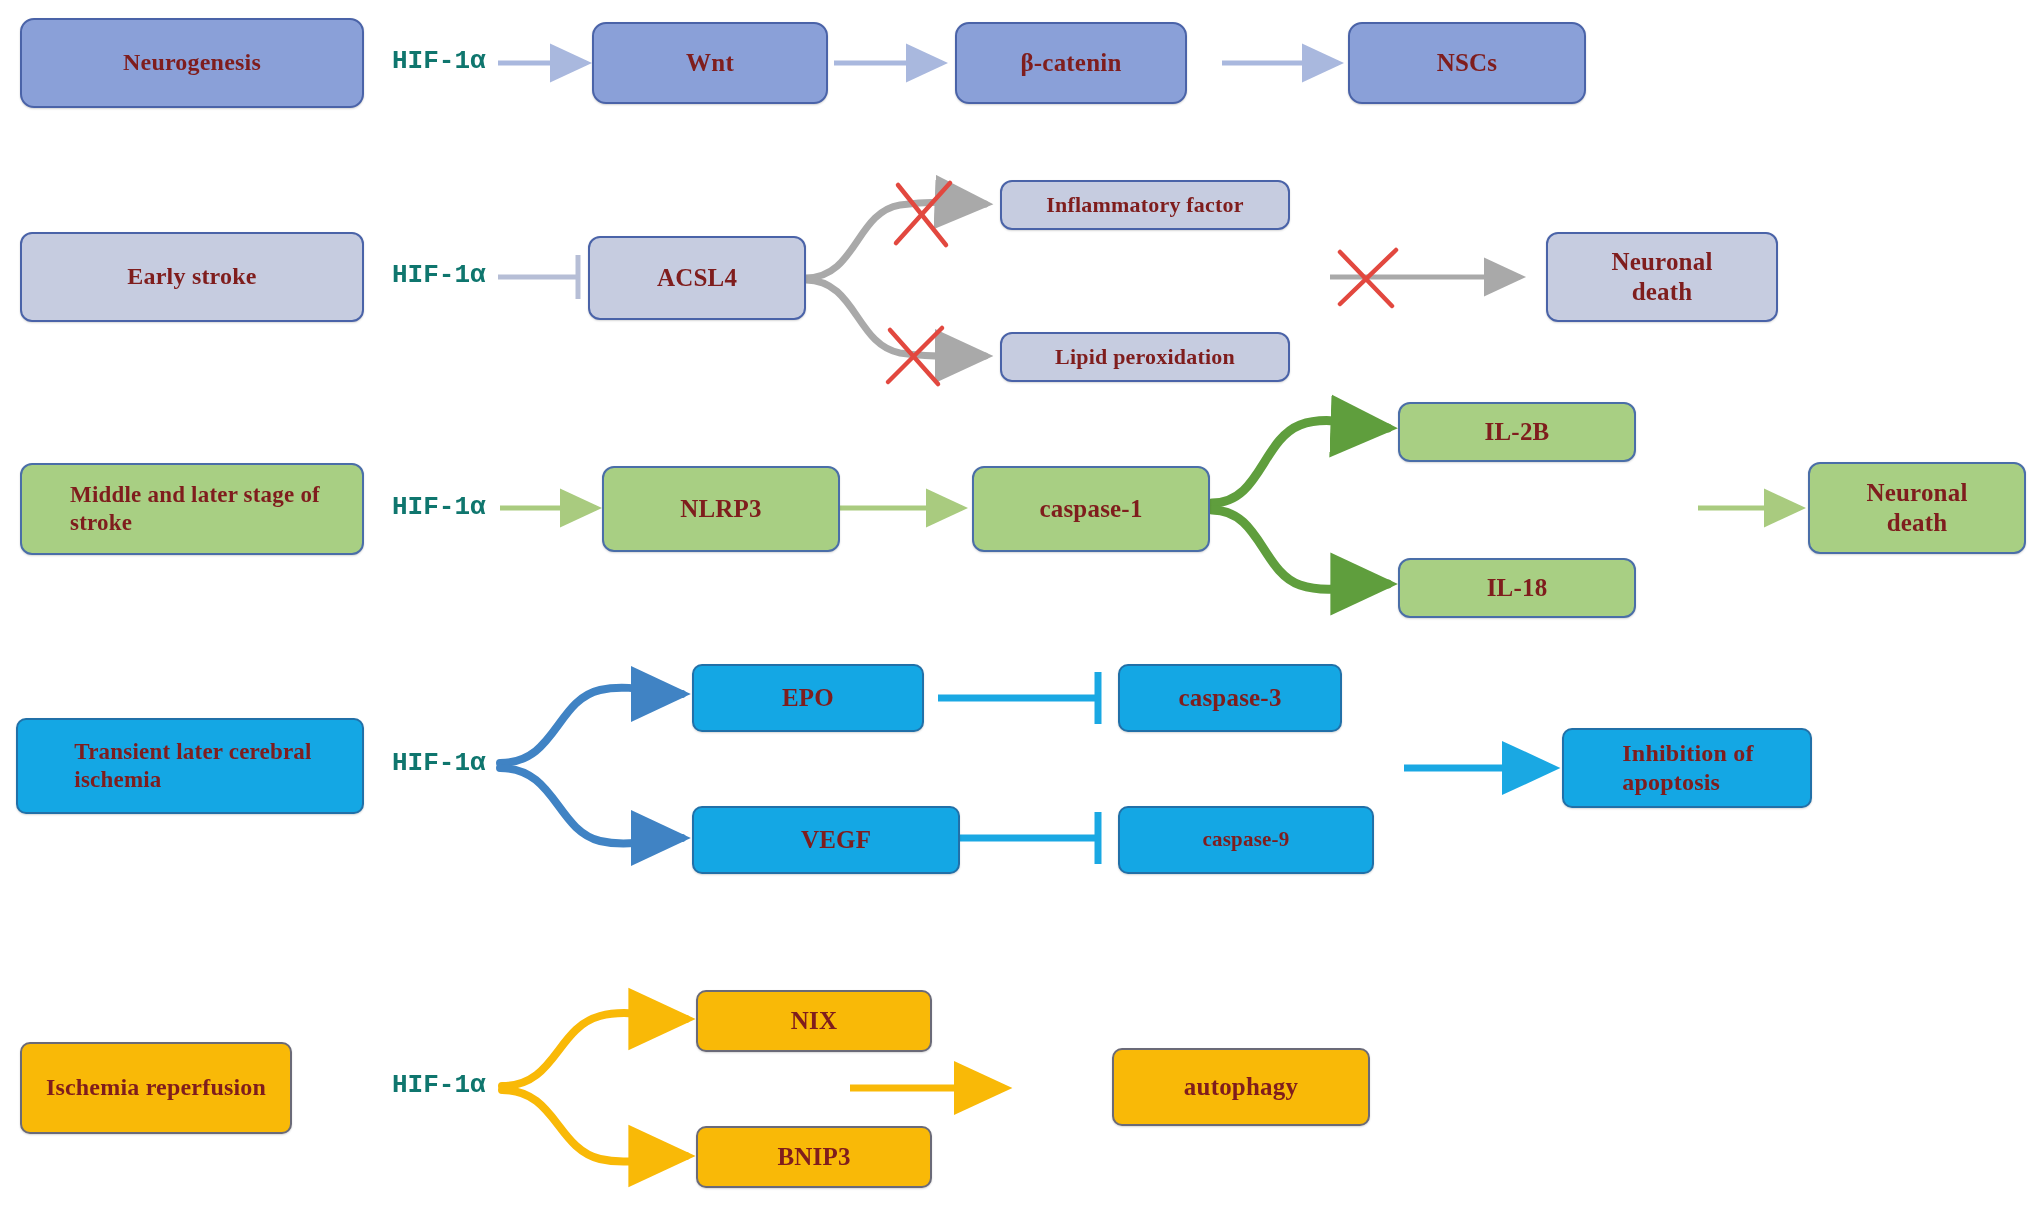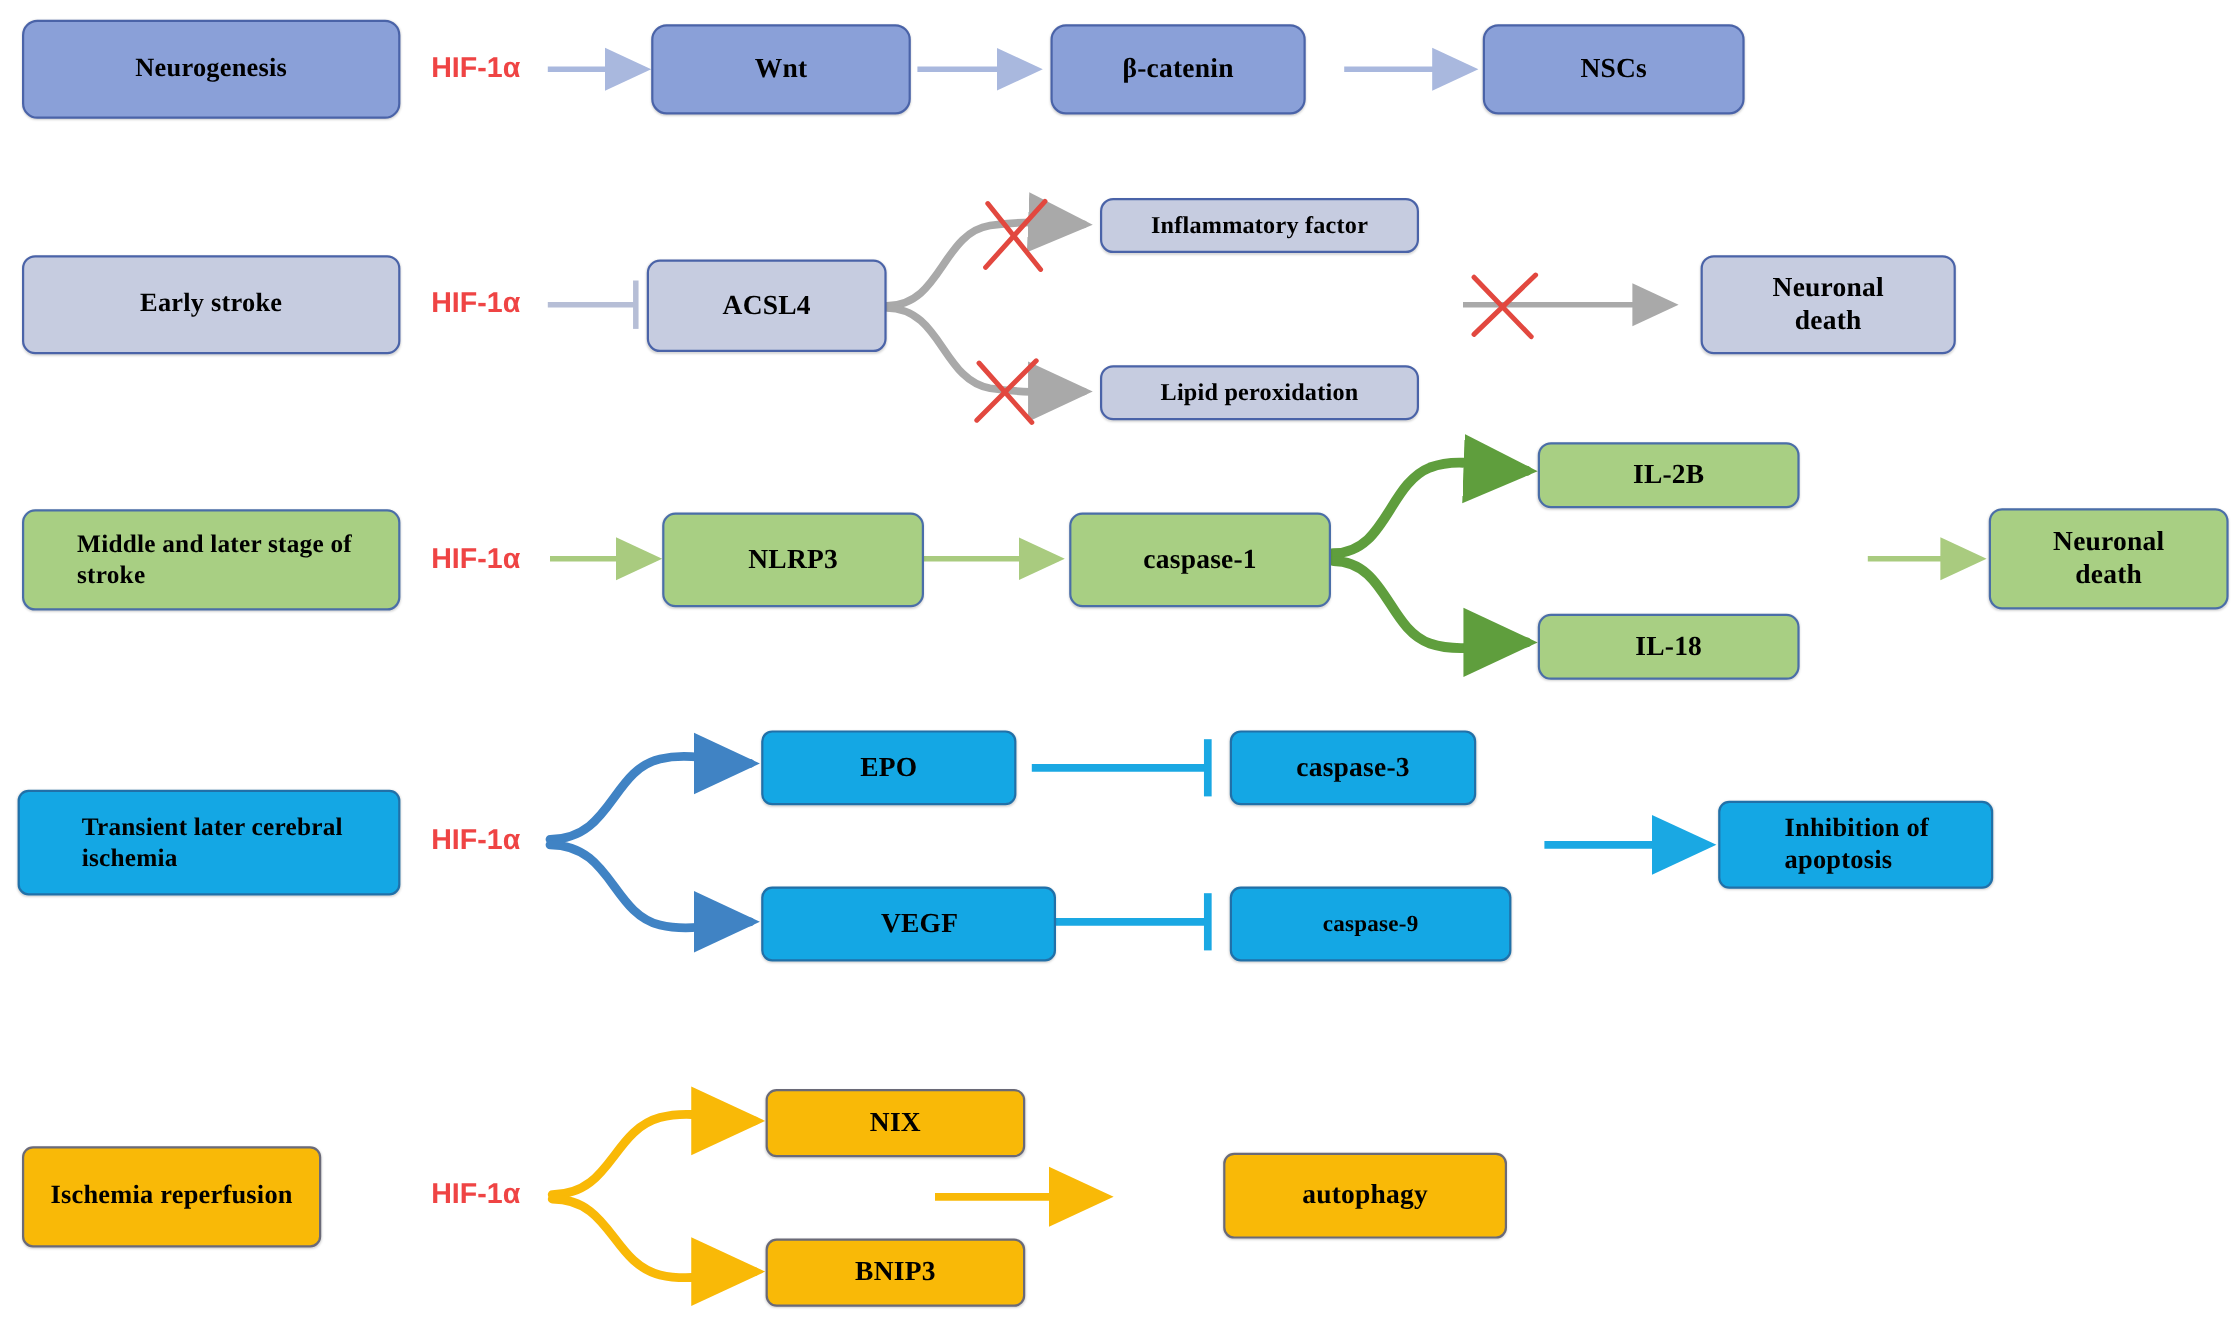--- a/index.html
+++ b/index.html
@@ -13,21 +13,21 @@
 
   
   .node{
     position:absolute;
     box-sizing:border-box;
     display:flex;
     align-items:center;
     justify-content:center;
     text-align:center;
     font-weight:bold;
-    color:#000000;
+    color:#7f1d1d;
     line-height:1.22;
     letter-spacing:.2px;
     z-index:3;
   }
   .node .lbl{display:block; padding:0 10px; white-space:pre-line;}
 
   
   .n-blue1{ background:#8aa0d8; border:2.5px solid #4a63a8; border-radius:14px;
             box-shadow:0 1px 2px rgba(0,0,0,.18); }
   .n-gray { background:#c6cce0; border:2.5px solid #4a63a8; border-radius:12px;
@@ -35,23 +35,23 @@
   .n-green{ background:#a8cf83; border:2.5px solid #4a6ea8; border-radius:12px;
             box-shadow:0 1px 2px rgba(0,0,0,.16); }
   .n-cyan { background:#14a7e4; border:2.5px solid #2170a8; border-radius:10px;
             box-shadow:0 1px 2px rgba(0,0,0,.16); }
   .n-amber{ background:#f9b907; border:2.5px solid #6a6a78; border-radius:10px;
             box-shadow:0 1px 2px rgba(0,0,0,.16); }
 
   
   .hif{
     position:absolute;
-    font-family:Liberation Sans, sans-serif;
+    font-family:Liberation Mono, monospace;
     font-weight:bold;
-    color:#ef4444;
+    color:#0f766e;
     white-space:nowrap;
     z-index:4;
   }
 
   svg.wires{position:absolute;left:0;top:0;width:2032px;height:1206px;z-index:2;overflow:visible;}
 </style>
 </head>
 <body>
 
 <div id="canvas">

